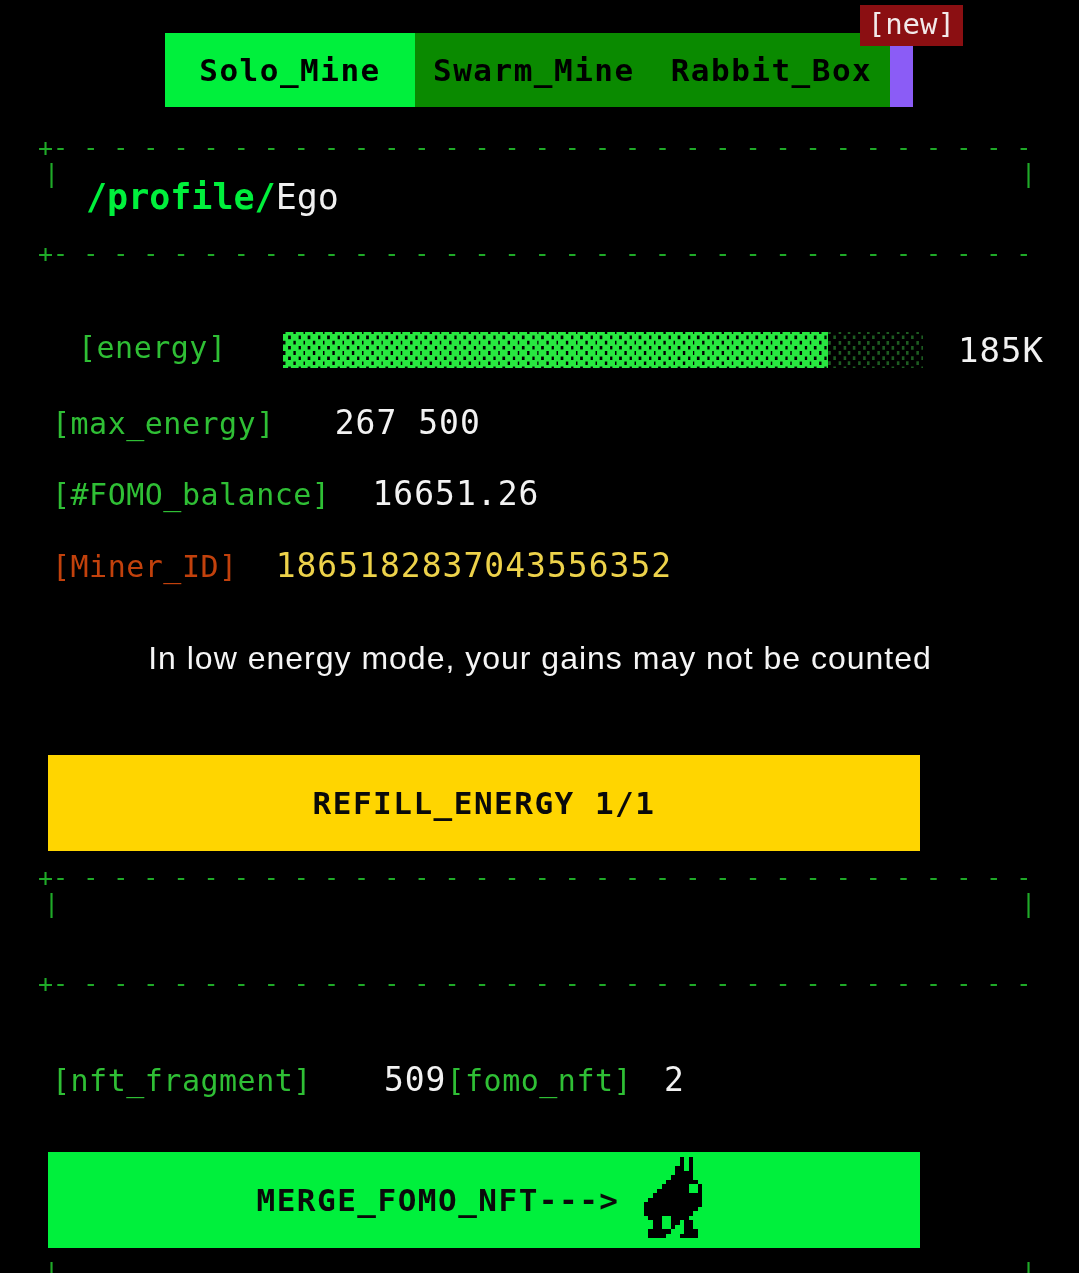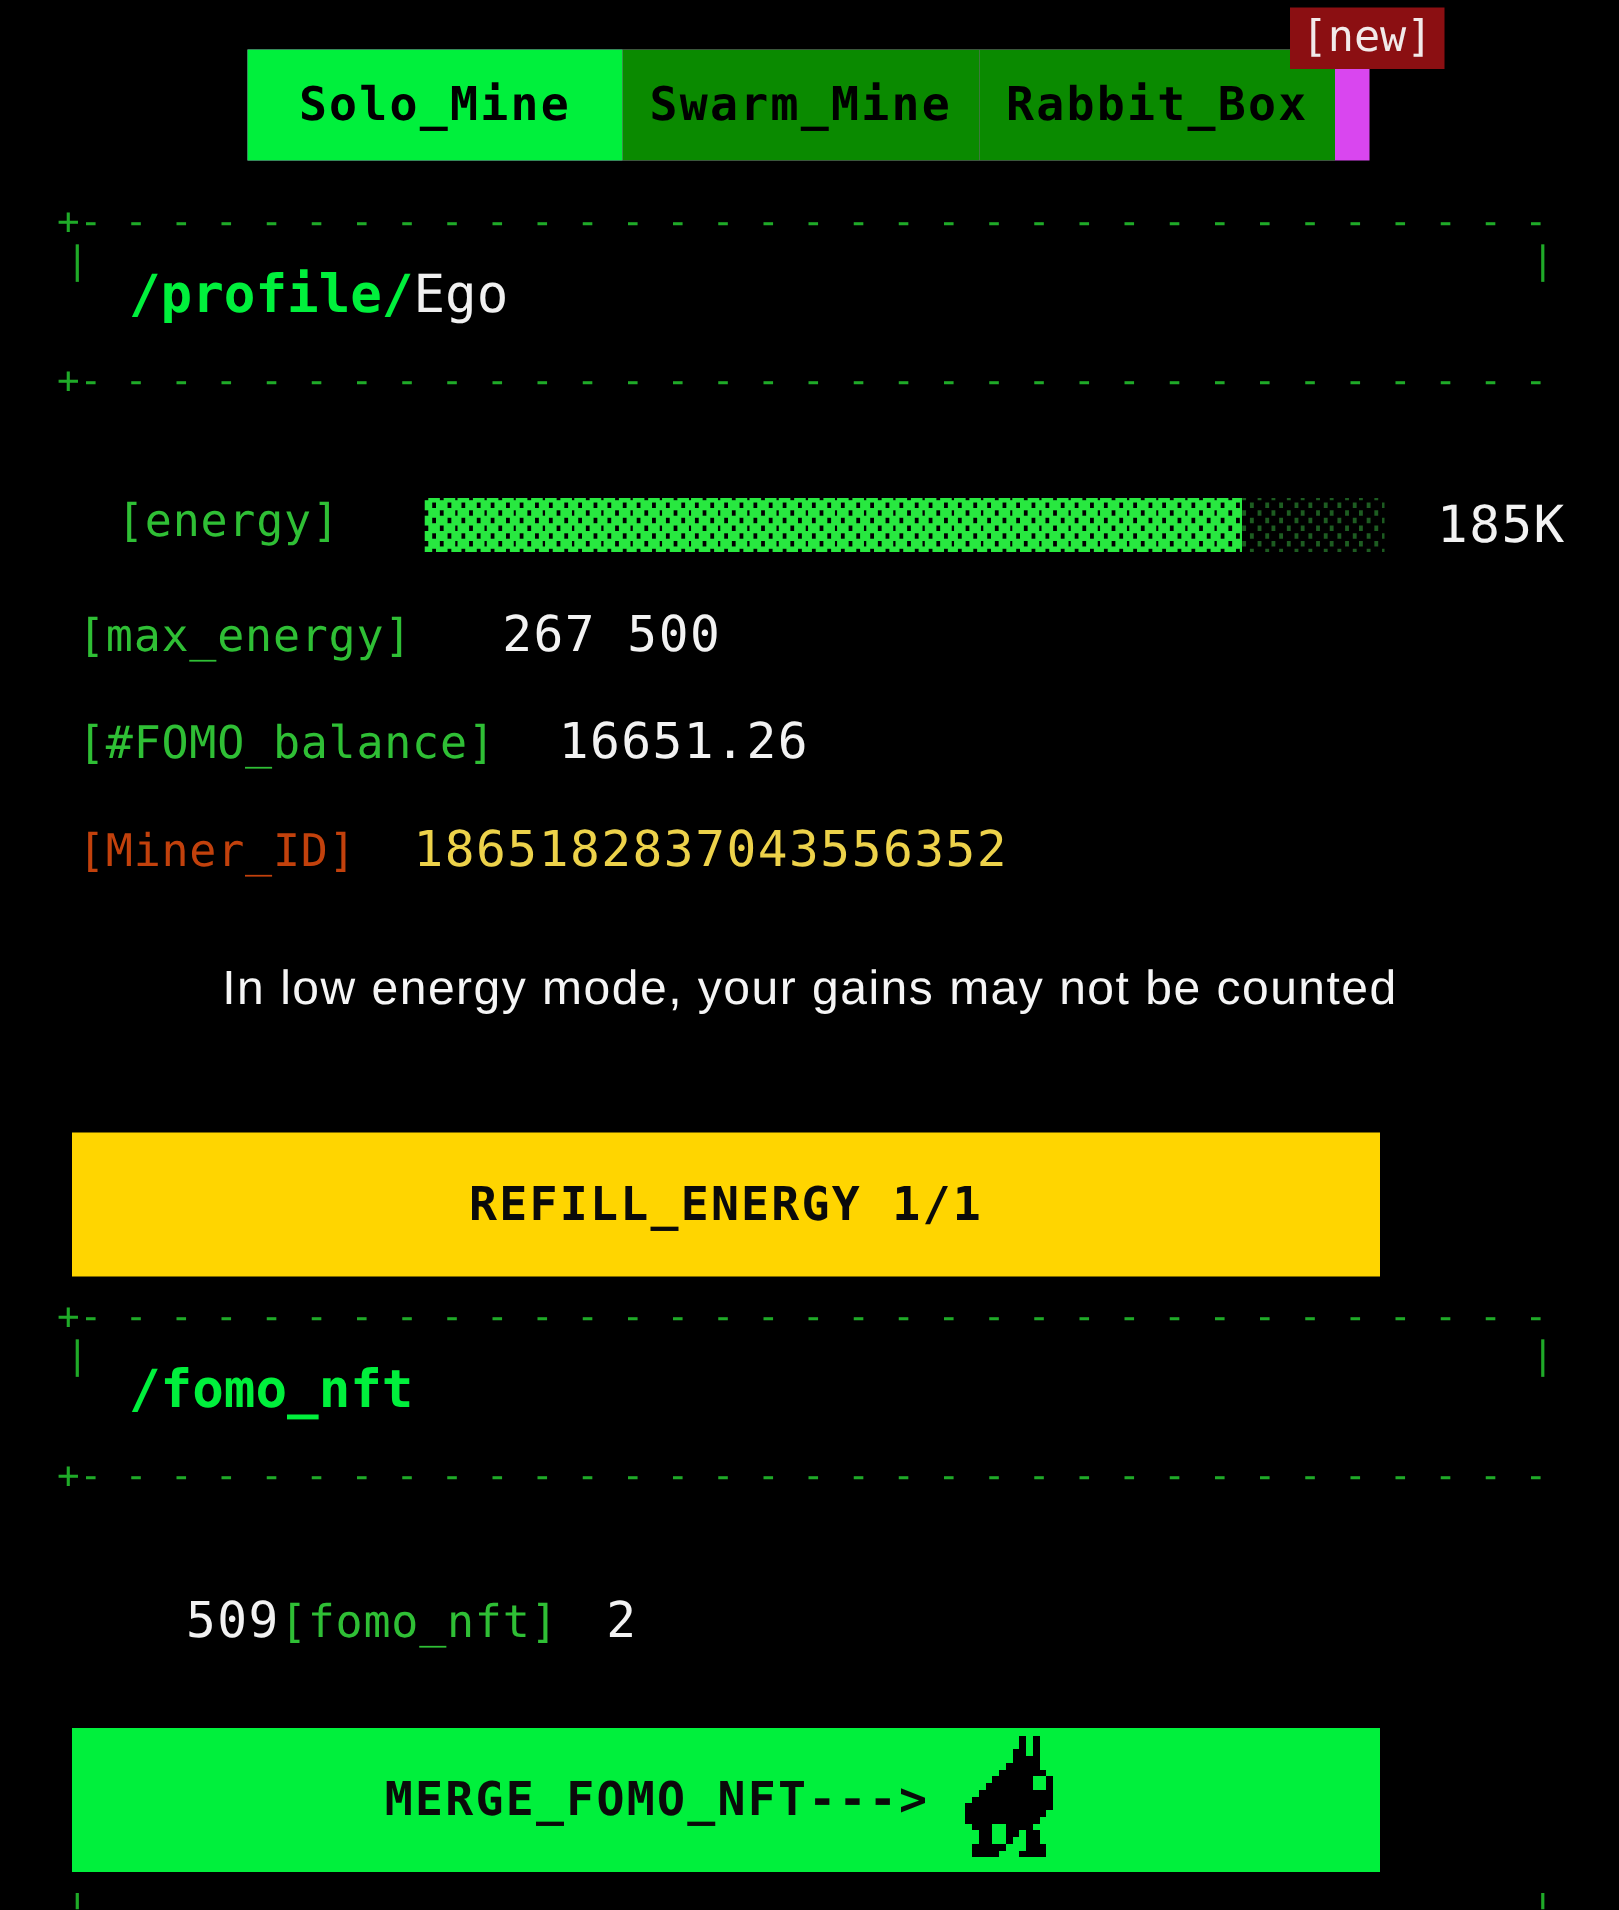--- a/index.html
+++ b/index.html
@@ -22,21 +22,21 @@
     position: absolute;
     left: 165px;
     top: 33px;
     width: 748px;
     height: 74px;
   }
   .tabbar {
     display: flex;
     width: 100%;
     height: 100%;
-    background: #d946ef;
+    background: #8b5cf6;
   }
   .tab {
     display: flex;
     align-items: center;
     justify-content: center;
     height: 100%;
     background: #0a8a00;
     color: #000000;
     font-family: "DejaVu Sans Mono", "Liberation Mono", monospace;
     font-size: 31px;
@@ -287,28 +287,26 @@
 
 <div class="big-btn" id="refill-btn">
   <span>REFILL_ENERGY 1/1</span>
 </div>
 
 <div class="ascii-panel" id="nft-panel" style="top:868px;">
   <div class="ascii-edge">+- - - - - - - - - - - - - - - - - - - - - - - - - - - - - - - - - - - - --+</div>
   <div class="ascii-mid">
     <div class="ascii-bar-l">|</div>
     <div class="ascii-bar-r">|</div>
-    <div class="panel-title">
-      <span class="path">/fomo_nft</span>
-    </div>
   </div>
   <div class="ascii-edge">+- - - - - - - - - - - - - - - - - - - - - - - - - - - - - - - - - - - - --+</div>
 </div>
 
 <div class="stat-row" id="nftstats-row" style="top:1060px;">
+  <span class="stat-label">[nft_fragment]</span>
   <span class="stat-value" style="margin-left:72px;">509</span>
   <span class="stat-label" style="">[fomo_nft]</span>
   <span class="stat-value" style="margin-left:32px;">2</span>
 </div>
 
 <div class="big-btn" id="merge-btn">
   <span>MERGE_FOMO_NFT---&gt;</span>
   <svg class="rabbit-icon" width="72" height="86" viewBox="0 0 16 19" shape-rendering="crispEdges">
     <g fill="#000000">
       <rect x="9" y="0" width="1" height="1"></rect>

